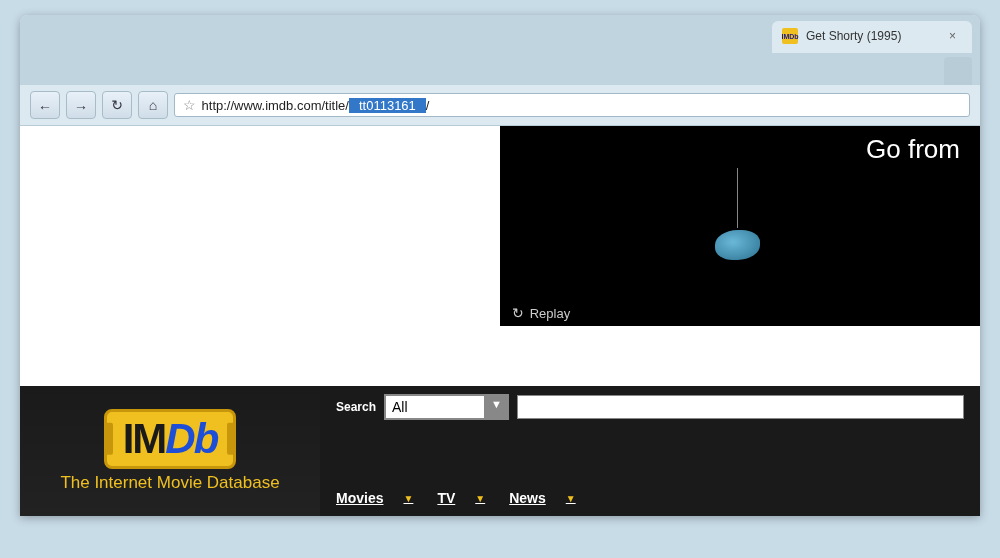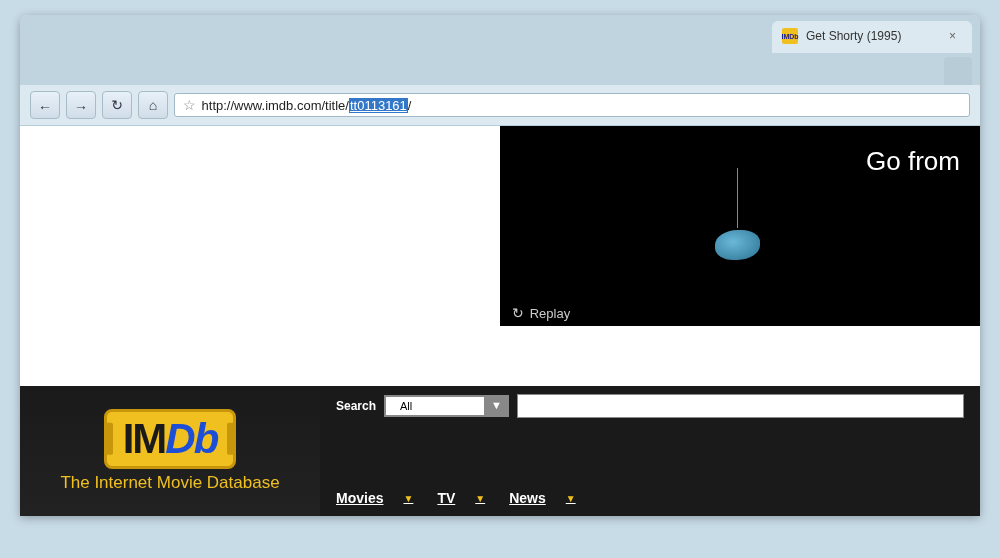--- a/index.html
+++ b/index.html
@@ -126,22 +126,21 @@
 
     .address-text {
       font-size: 13px;
       color: #222;
       flex: 1;
     }
 
     .address-highlight {
       background: #3378c8;
       color: white;
-      padding: 0 1px;
-      text-decoration: underline;
+      padding: 0 10px;
     }
 
     
     .content-area {
       background: white;
       width: 100%;
       height: 390px;
       position: relative;
       overflow: hidden;
     }
@@ -166,21 +165,21 @@
       justify-content: flex-end;
       padding: 20px 30px;
       position: relative;
     }
 
     .go-from-text {
       color: white;
       font-size: 26px;
       font-weight: 300;
       position: absolute;
-      top: 20px;
+      top: 8px;
       right: 20px;
     }
 
     
     .dangle-wrap {
       position: absolute;
       bottom: 40px;
       right: 220px;
       display: flex;
       flex-direction: column;
@@ -296,22 +295,22 @@
 
     .imdb-search-label {
       color: white;
       font-size: 12px;
       font-weight: bold;
     }
 
     .imdb-select {
       background: white;
       border: 1px solid #888;
-      padding: 3px 14px;
-      font-size: 11px;
+      padding: 3px 6px;
+      font-size: 14px;
       min-width: 100px;
       display: flex;
       align-items: center;
       justify-content: space-between;
       text-align: center;
     }
 
     .imdb-select-arrow {
       background: #888;
       color: white;

